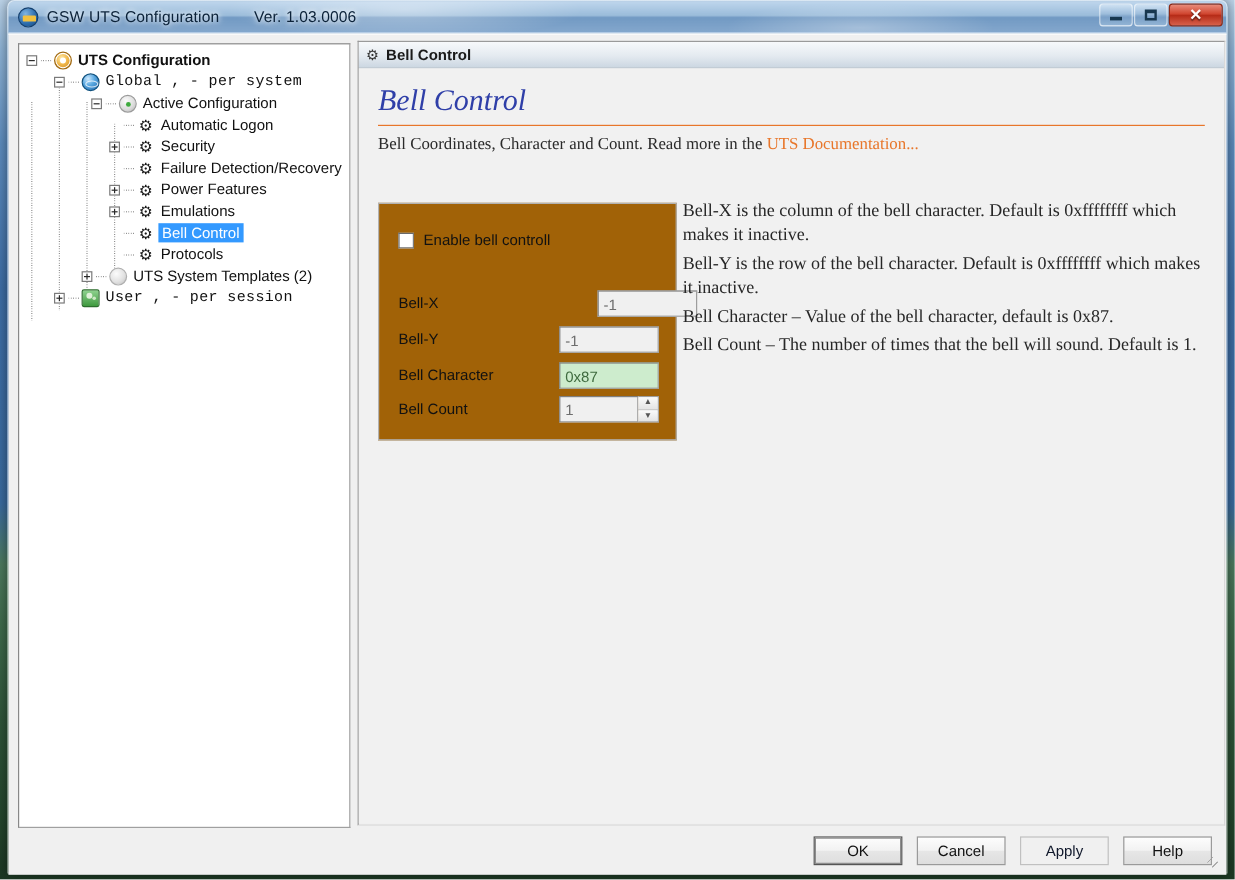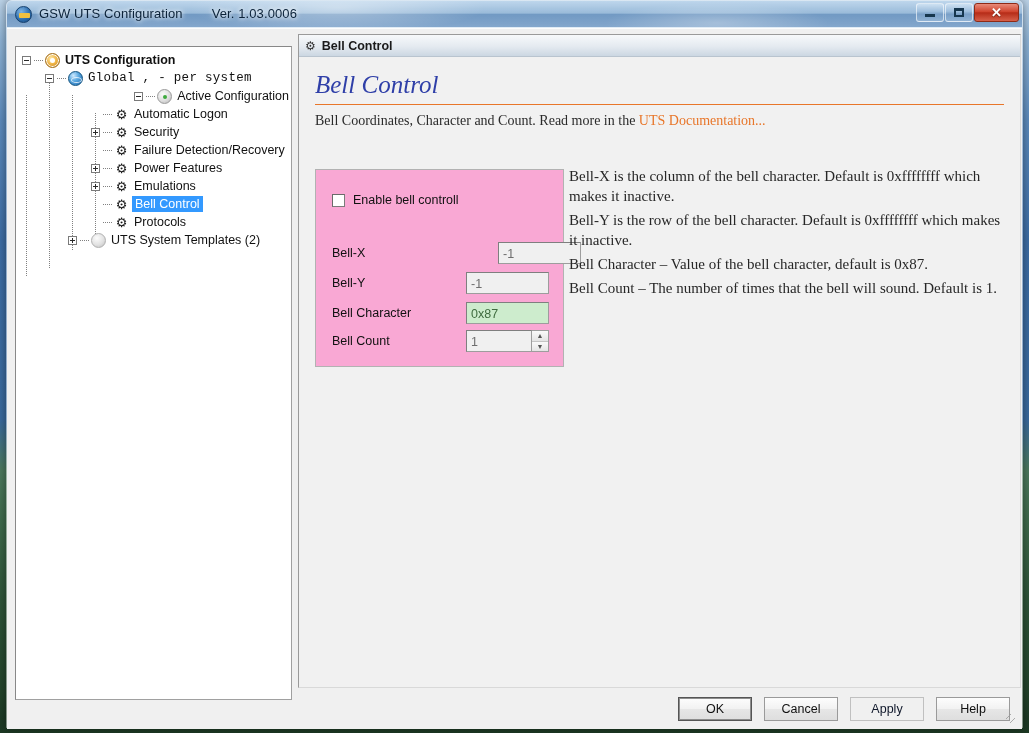--- a/index.html
+++ b/index.html
@@ -115,21 +115,21 @@
   #client {
     position: absolute;
     left: 0; top: 27px; width: 100%; height: 701px;
     background: #f0f0f0;
     border-top: 1px solid #fdfdfd;
   }
 
   
   #treepanel {
     position: absolute;
-    left: 8px; top: 17px; width: 277px; height: 654px;
+    left: 8px; top: 7px; width: 277px; height: 654px;
     background: #ffffff;
     border: 1px solid #a0a0a0;
     border-top-color: #888; border-left-color: #888;
     overflow: hidden;
   }
 
   .tnode {
     position: relative; height: 18px;
     display: flex; align-items: center;
     font-size: 12.5px; color: #111;
@@ -261,21 +261,21 @@
   #subtitle {
     font-family: "Liberation Serif", serif;
     font-size: 14px; color: #2a2a2a;
   }
   #subtitle .lnk { color: #e8762a; }
 
   
   #groupbox {
     position: absolute;
     left: 16px; top: 112px; width: 249px; height: 198px;
-    background: #f9a8d4;
+    background: #a16207;
     border: 1px solid #b2b2b2;
   }
 
   #chkrow { position: absolute; left: 16px; top: 23px; display: flex; align-items: center; }
   .cbox {
     width: 13px; height: 13px;
     background: #fff;
     border: 1px solid #7b7b7b;
     border-top-color: #6a6a6a; border-left-color: #6a6a6a;
     margin-right: 8px; flex: 0 0 auto;
@@ -390,21 +390,21 @@
               <span class="dots"></span>
               <span class="icn icn-gear-gold"></span>
               <span class="tlabel bold">UTS Configuration</span>
             </div>
             <div class="tnode" style="padding-left: 29px;">
               <span class="exp"></span>
               <span class="dots"></span>
               <span class="icn icn-globe"></span>
               <span class="tlabel mono">Global ,  - per system</span>
             </div>
-            <div class="tnode" style="padding-left: 28px; justify-content: flex-end;">
+            <div class="tnode" style="padding-left: 60px;">
               <span class="exp"></span>
               <span class="dots"></span>
               <span class="icn icn-gear-active"></span>
               <span class="tlabel">Active Configuration</span>
             </div>
             <div class="tnode" style="padding-left: 75px;">
               <span class="exp-spacer"></span>
               <span class="dots"></span>
               <span class="icn icn-gear-dark">⚙</span>
               <span class="tlabel">Automatic Logon</span>
@@ -443,20 +443,26 @@
               <span class="exp-spacer"></span>
               <span class="dots"></span>
               <span class="icn icn-gear-dark">⚙</span>
               <span class="tlabel">Protocols</span>
             </div>
             <div class="tnode" style="padding-left: 52px;">
               <span class="exp plus"></span>
               <span class="dots"></span>
               <span class="icn icn-gear-grey"></span>
               <span class="tlabel">UTS System Templates (2)</span>
+            </div>
+            <div class="tnode" style="padding-left: 29px;">
+              <span class="exp plus"></span>
+              <span class="dots"></span>
+              <span class="icn icn-users"></span>
+              <span class="tlabel mono">User ,   - per session</span>
             </div>
           </div>
       </div>
 
       <div id="confpanel">
 
         <div id="panel-header">
           <span class="hgear">⚙</span>
           <span class="htitle">Bell Control</span>
         </div>

